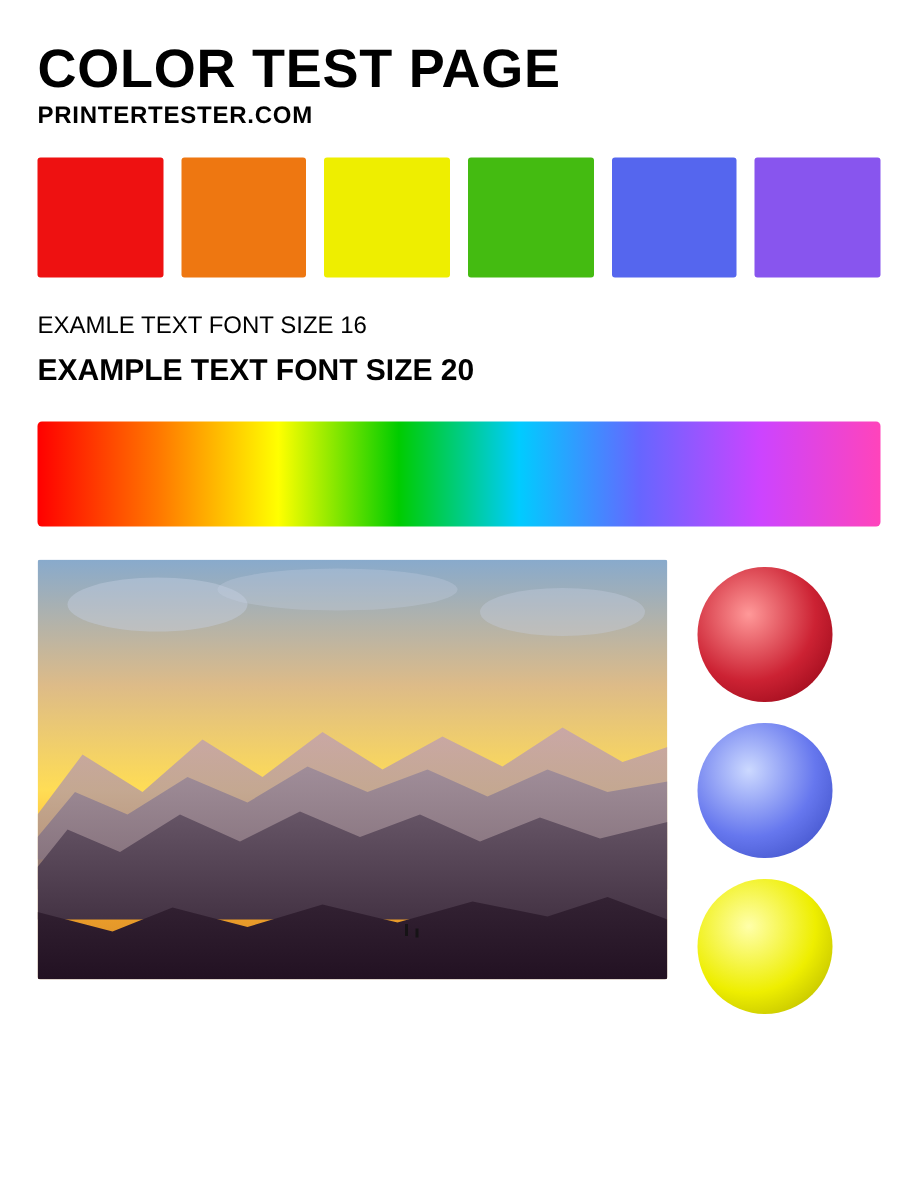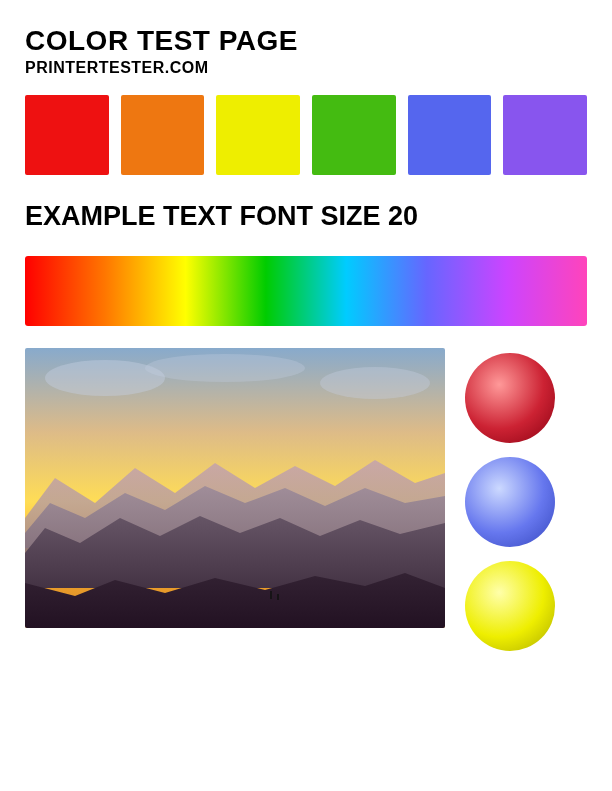--- a/index.html
+++ b/index.html
@@ -7,21 +7,21 @@
     body {
       background: #ffffff;
       font-family: Arial, Helvetica, sans-serif;
       width: 612px;
       min-height: 791px;
       padding: 25px 25px 20px 25px;
       color: #000000;
     }
 
     .page-title {
-      font-size: 28px;
+      font-size: 36px;
       font-weight: bold;
       letter-spacing: 0.5px;
       margin-bottom: 2px;
     }
 
     .page-subtitle {
       font-size: 16px;
       font-weight: bold;
       letter-spacing: 0.5px;
       margin-bottom: 18px;
@@ -39,21 +39,21 @@
       border-radius: 2px;
     }
 
     .text-samples {
       margin-bottom: 18px;
       line-height: 1.6;
     }
 
     .text-12 { font-size: 12px; }
     .text-16 { font-size: 16px; }
-    .text-20 { font-size: 27px; font-weight: bold; }
+    .text-20 { font-size: 20px; font-weight: bold; }
     .text-24 { font-size: 24px; font-weight: bold; }
 
     .rainbow-bar {
       width: 100%;
       height: 70px;
       background: linear-gradient(to right,
         #ff0000,
         #ff7700,
         #ffff00,
         #00cc00,
@@ -122,20 +122,21 @@
 <div class="color-swatches">
   <div class="swatch" style="background:#ee1111;"></div>
   <div class="swatch" style="background:#ee7711;"></div>
   <div class="swatch" style="background:#eeee00;"></div>
   <div class="swatch" style="background:#44bb11;"></div>
   <div class="swatch" style="background:#5566ee;"></div>
   <div class="swatch" style="background:#8855ee;"></div>
 </div>
 
 <div class="text-samples">
+  <p class="text-16">EXAMLE TEXT FONT SIZE 16</p>
   <p class="text-20">EXAMPLE TEXT FONT SIZE 20</p>
 </div>
 
 <div class="rainbow-bar"></div>
 
 <div class="bottom-section">
   <div class="landscape-image">
     <svg class="landscape-svg" viewBox="0 0 420 280" xmlns="http://www.w3.org/2000/svg">
       <defs>
         <linearGradient id="skyGrad" x1="0" y1="0" x2="0" y2="1">

